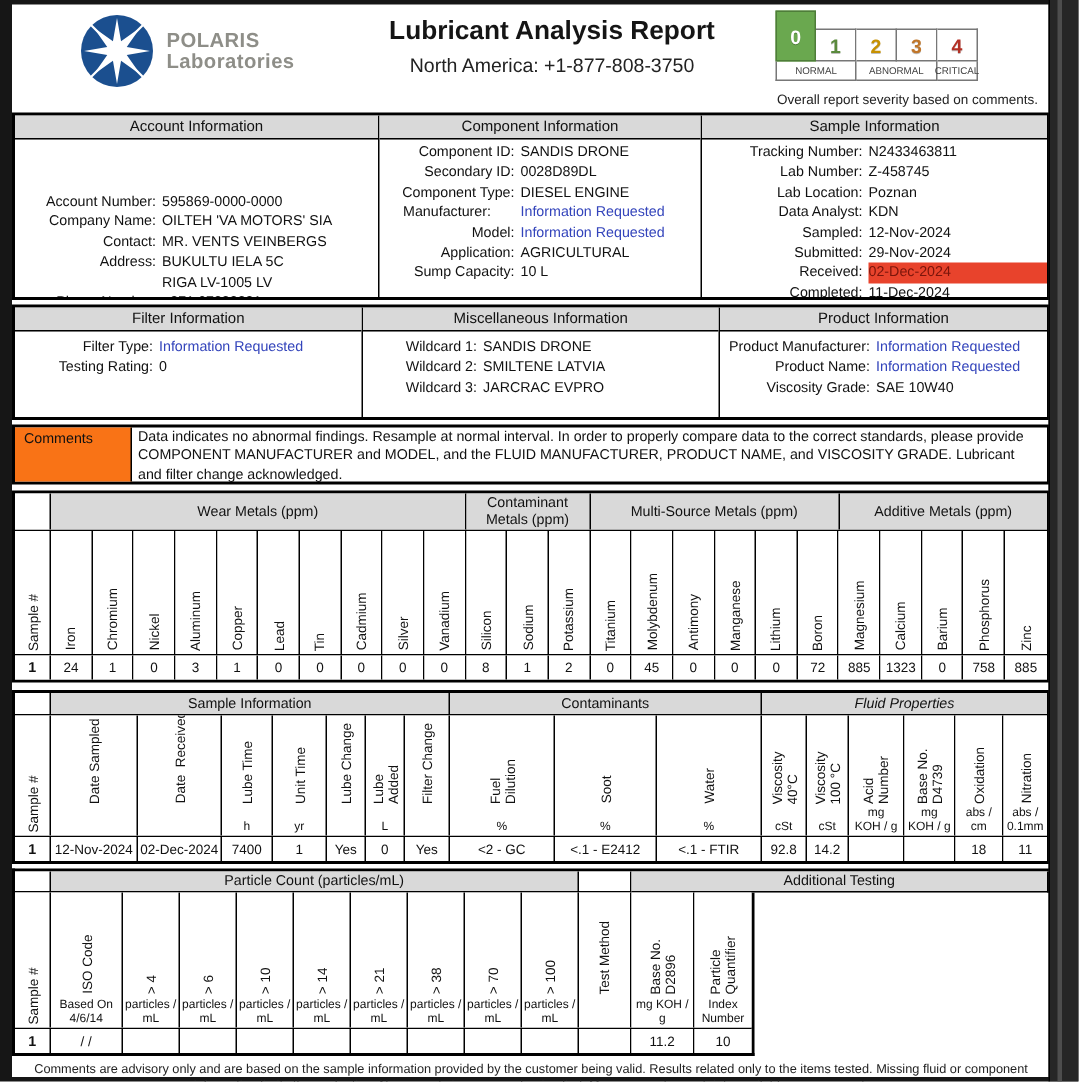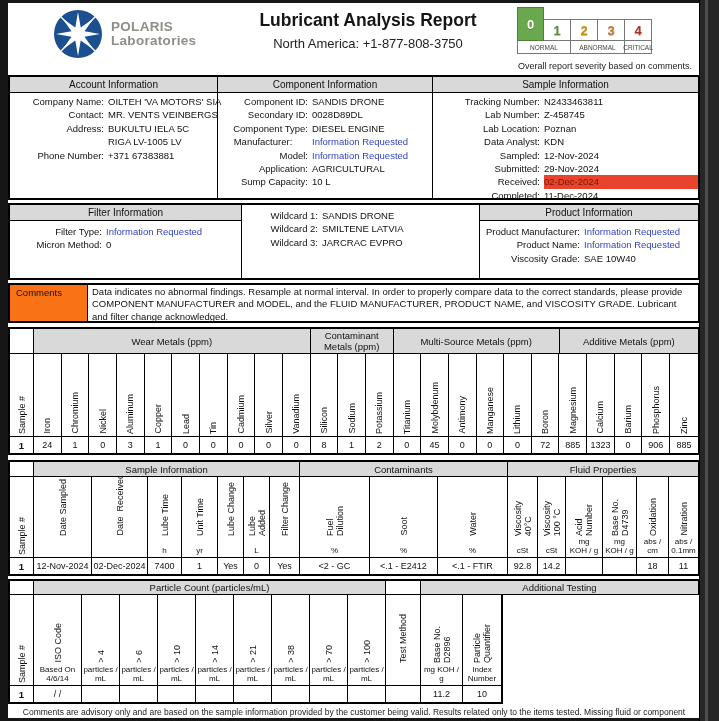--- a/index.html
+++ b/index.html
@@ -122,23 +122,27 @@
       <div class="sev-groups">
           <div class="sev-group" style="width: 54px;">NORMAL</div>
           <div class="sev-group" style="width: 54px;">ABNORMAL</div>
           <div class="sev-group" style="width: 27px;">CRITICAL</div>
         </div>
       <div class="sev-caption">Overall report severity based on comments.</div>
     </div>
   </div>
 
   <div class="info-grid top" id="info-top">
-      <div class="info-col" style="width: 208px;">
+      <div class="info-col" style="width: 243px; gap: 33px;">
         <div class="sec-title">Account Information</div>
         <div class="info-rows">
+          <div class="info-row">
+            <div class="info-label" style="width: 94px;">Account Number:</div>
+            <div class="info-value">595869-0000-0000</div>
+          </div>
           <div class="info-row">
             <div class="info-label" style="width: 94px;">Company Name:</div>
             <div class="info-value">OILTEH 'VA MOTORS' SIA</div>
           </div>
           <div class="info-row">
             <div class="info-label" style="width: 94px;">Contact:</div>
             <div class="info-value">MR. VENTS VEINBERGS</div>
           </div>
           <div class="info-row">
             <div class="info-label" style="width: 94px;">Address:</div>
@@ -227,26 +231,27 @@
     </div>
   <div class="info-grid mid" id="info-mid">
       <div class="info-col" style="width: 232px;">
         <div class="sec-title">Filter Information</div>
         <div class="info-rows">
           <div class="info-row">
             <div class="info-label" style="width: 92px;">Filter Type:</div>
             <div class="info-value link">Information Requested</div>
           </div>
           <div class="info-row">
-            <div class="info-label" style="width: 92px;">Micron Method:</div>
+            <div class="info-label" style="width: 92px;">Testing Rating:</div>
             <div class="info-value">0</div>
           </div>
         </div>
       </div>
       <div class="info-col" style="width: 238px;">
+        <div class="sec-title">Miscellaneous Information</div>
         <div class="info-rows">
           <div class="info-row">
             <div class="info-label" style="width: 76px;">Wildcard 1:</div>
             <div class="info-value">SANDIS DRONE</div>
           </div>
           <div class="info-row">
             <div class="info-label" style="width: 76px;">Wildcard 2:</div>
             <div class="info-value">SMILTENE LATVIA</div>
           </div>
           <div class="info-row">
@@ -382,30 +387,30 @@
         <div class="dcell" style="width: calc(4.16667% - 1px);">2</div>
         <div class="dcell" style="width: calc(4.16667% - 1px);">0</div>
         <div class="dcell" style="width: calc(4.16667% - 1px);">45</div>
         <div class="dcell" style="width: calc(4.16667% - 1px);">0</div>
         <div class="dcell" style="width: calc(4.16667% - 1px);">0</div>
         <div class="dcell" style="width: calc(4.16667% - 1px);">0</div>
         <div class="dcell" style="width: calc(4.16667% - 1px);">72</div>
         <div class="dcell" style="width: calc(4.16667% - 1px);">885</div>
         <div class="dcell" style="width: calc(4.16667% - 1px);">1323</div>
         <div class="dcell" style="width: calc(4.16667% - 1px);">0</div>
-        <div class="dcell" style="width: calc(4.16667% - 1px);">906</div>
+        <div class="dcell" style="width: calc(4.16667% - 1px);">758</div>
         <div class="dcell" style="width: calc(4.16667% - 1px);">885</div>
       </div>
     </div>
   <div class="tbl" id="sampletbl">
       <div class="trow grow">
         <div class="gcell corner"></div>
         <div class="gcell" style="width: 266px;">Sample Information</div>
         <div class="gcell" style="width: 208px;">Contaminants</div>
-        <div class="gcell" style="width: 190px;">Fluid Properties</div>
+        <div class="gcell" style="width: 190px; font-style: italic;">Fluid Properties</div>
       </div>
       <div class="trow hrow-s">
         <div class="hcell scol">
           <div class="vtext">Sample #</div>
         </div>
         <div class="hcell" style="width: 58px;">
           <div class="vwrap">
             <div class="vtext">Date Sampled</div>
           </div>
           <div class="unit"></div>

